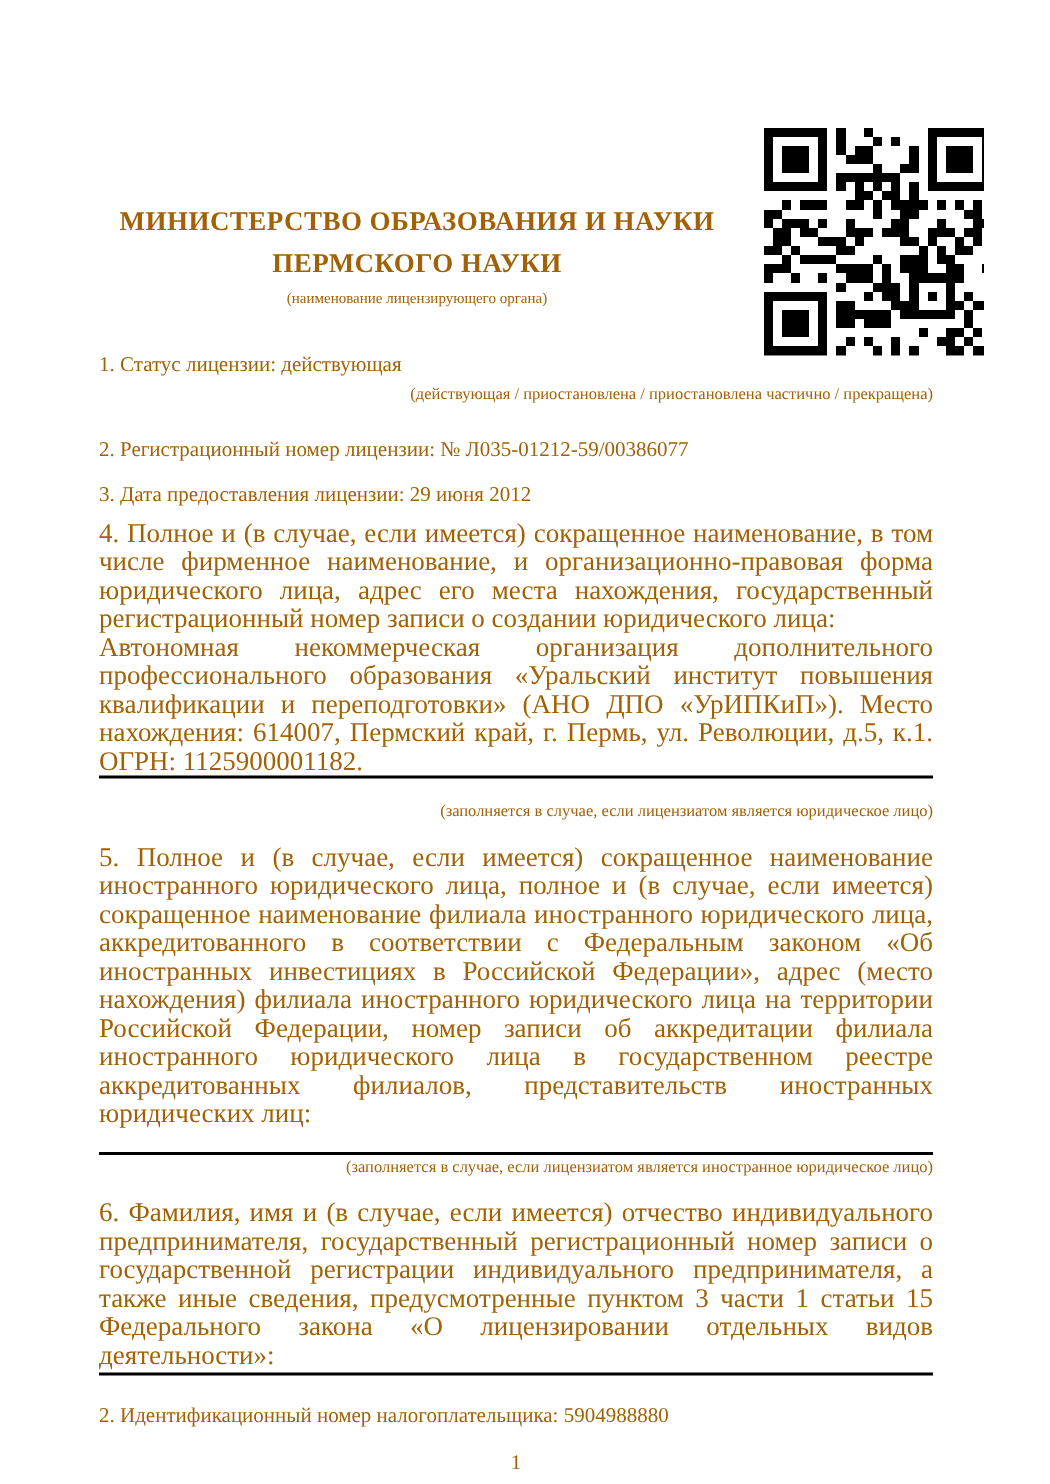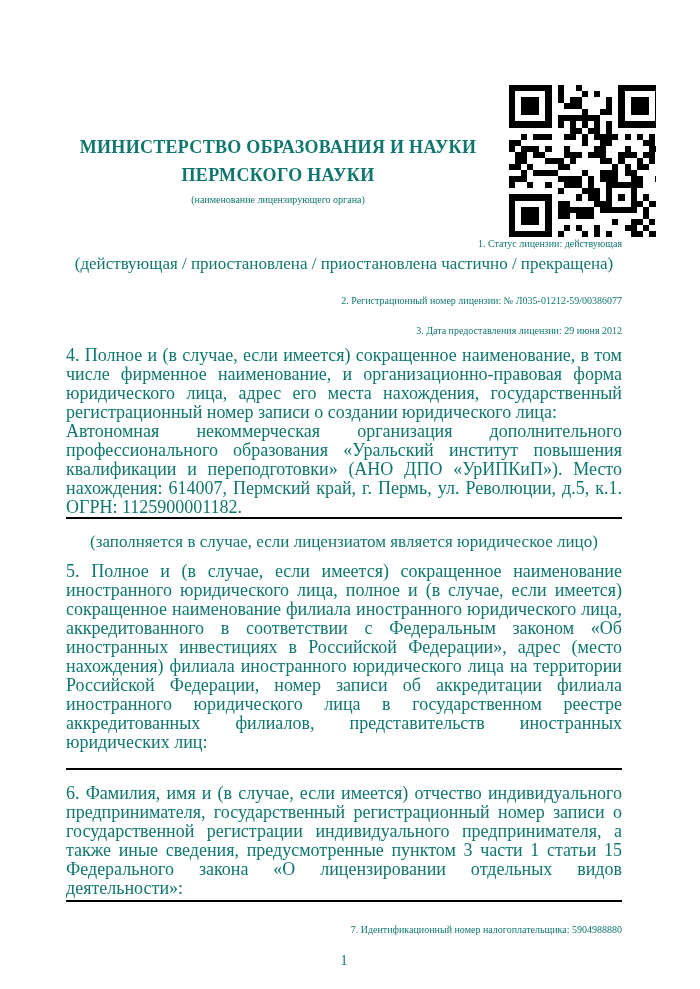--- a/index.html
+++ b/index.html
@@ -5,21 +5,21 @@
   html, body {
     margin: 0;
     padding: 0;
     background: #ffffff;
   }
   .page {
     position: relative;
     width: 656px;
     height: 989px;
     background: #ffffff;
-    color: #0f766e;
+    color: #a16207;
     font-family: "Liberation Serif", "DejaVu Serif", serif;
     overflow: hidden;
   }
   .content {
     padding: 0 34px 0 66px; 
   }
   .qr {
     position: absolute;
     top: 85px;
     left: 507px;
@@ -42,33 +42,32 @@
     line-height: 13px;
     margin-top: 4px;
   }
   .doc-title {
     margin-top: 90px;
     text-align: center;
     font-size: 15px;
     line-height: 22px;
   }
   .item {
-    font-size: 10px;
+    font-size: 14px;
     line-height: 19px;
-    text-align: right;
   }
   .just {
     font-size: 18px;
     line-height: 19px;
     text-align: justify;
   }
   .caption {
-    font-size: 17px;
+    font-size: 11px;
     line-height: 13px;
-    text-align: center;
+    text-align: right;
   }
   .rule {
     border-top: 2px solid #000000;
     height: 0;
   }
   .mt-item1   { margin-top: 28px; }
   .mt-cap1    { margin-top: 4px; }
   .mt-item2   { margin-top: 21px; }
   .mt-item3   { margin-top: 11px; font-family: Liberation Serif, serif; }
   .mt-item4   { margin-top: 6px; }
@@ -117,22 +116,23 @@
 
     <div class="mt-item4">
       <div class="just">4. Полное и (в случае, если имеется) сокращенное наименование, в том числе фирменное наименование, и организационно-правовая форма юридического лица, адрес его места нахождения, государственный регистрационный номер записи о создании юридического лица:</div>
       <div class="just">Автономная некоммерческая организация дополнительного профессионального образования «Уральский институт повышения квалификации и переподготовки» (АНО ДПО «УрИПКиП»). Место нахождения: 614007, Пермский край, г. Пермь, ул. Революции, д.5, к.1. ОГРН: 1125900001182.</div>
     </div>
     <div class="rule mt-rule4"></div>
     <div class="caption mt-cap4">(заполняется в случае, если лицензиатом является юридическое лицо)</div>
 
     <div class="just mt-item5">5. Полное и (в случае, если имеется) сокращенное наименование иностранного юридического лица, полное и (в случае, если имеется) сокращенное наименование филиала иностранного юридического лица, аккредитованного в соответствии с Федеральным законом «Об иностранных инвестициях в Российской Федерации», адрес (место нахождения) филиала иностранного юридического лица на территории Российской Федерации, номер записи об аккредитации филиала иностранного юридического лица в государственном реестре аккредитованных филиалов, представительств иностранных юридических лиц:</div>
     <div class="rule mt-rule5"></div>
+    <div class="caption mt-cap5">(заполняется в случае, если лицензиатом является иностранное юридическое лицо)</div>
 
     <div class="just mt-item6">6. Фамилия, имя и (в случае, если имеется) отчество индивидуального предпринимателя, государственный регистрационный номер записи о государственной регистрации индивидуального предпринимателя, а также иные сведения, предусмотренные пунктом 3 части 1 статьи 15 Федерального закона «О лицензировании отдельных видов деятельности»:</div>
     <div class="rule mt-rule6"></div>
 
-    <div class="item mt-item7">7. Идентификационный номер налогоплательщика: 5904988880</div>
+    <div class="item mt-item7">2. Идентификационный номер налогоплательщика: 5904988880</div>
 
     <div class="page-number">1</div>
 
   </div>
 </div>
 
 </body></html>

